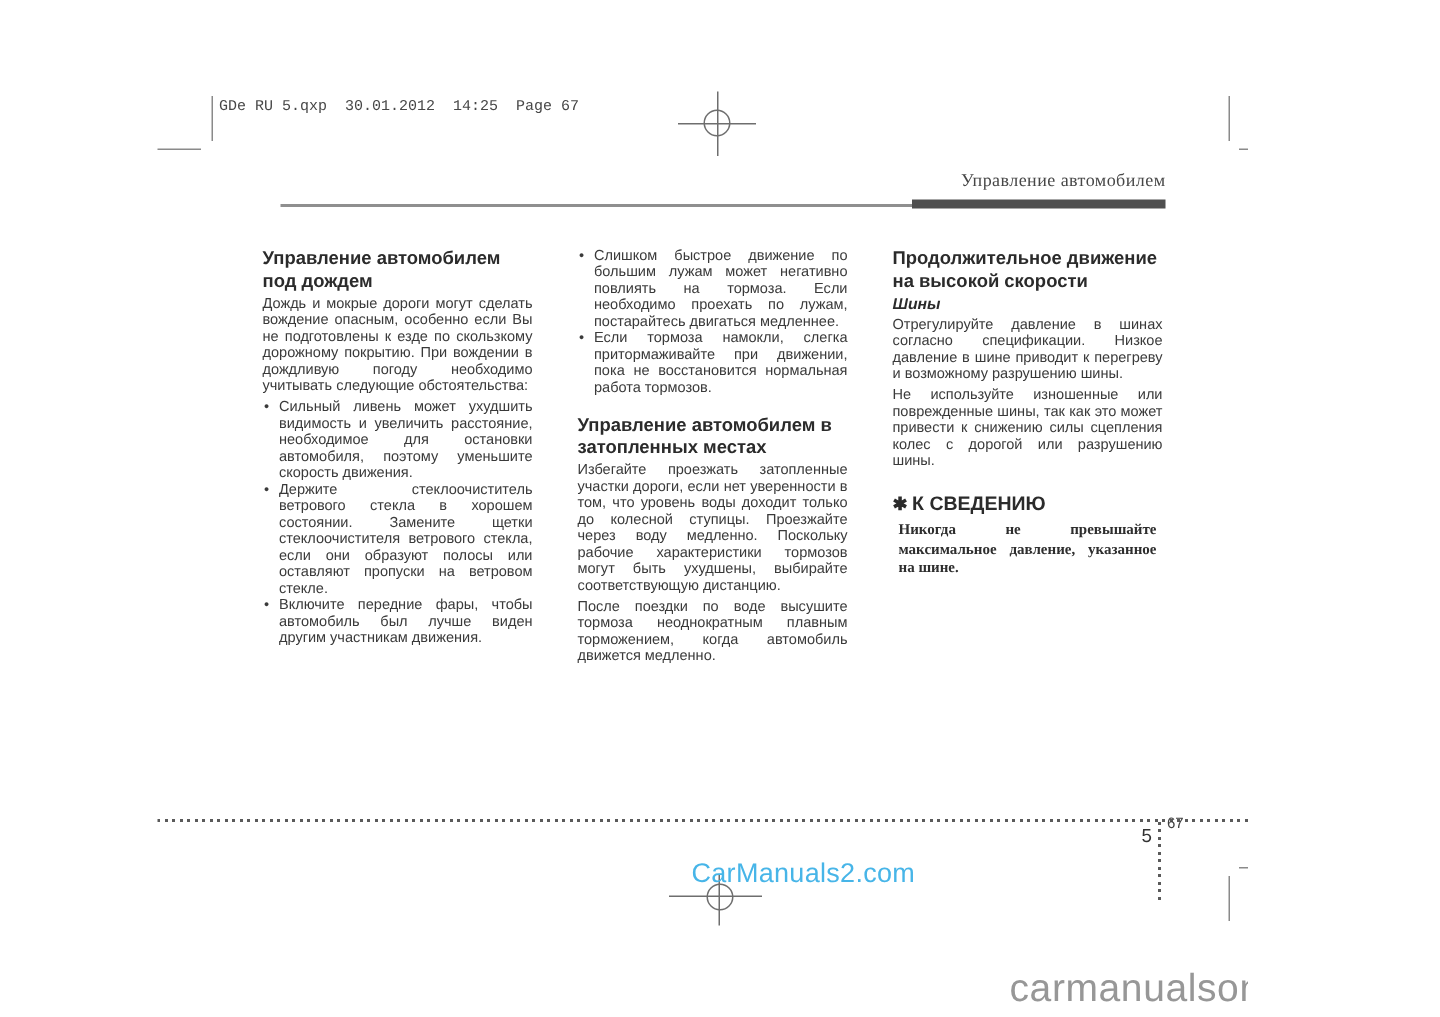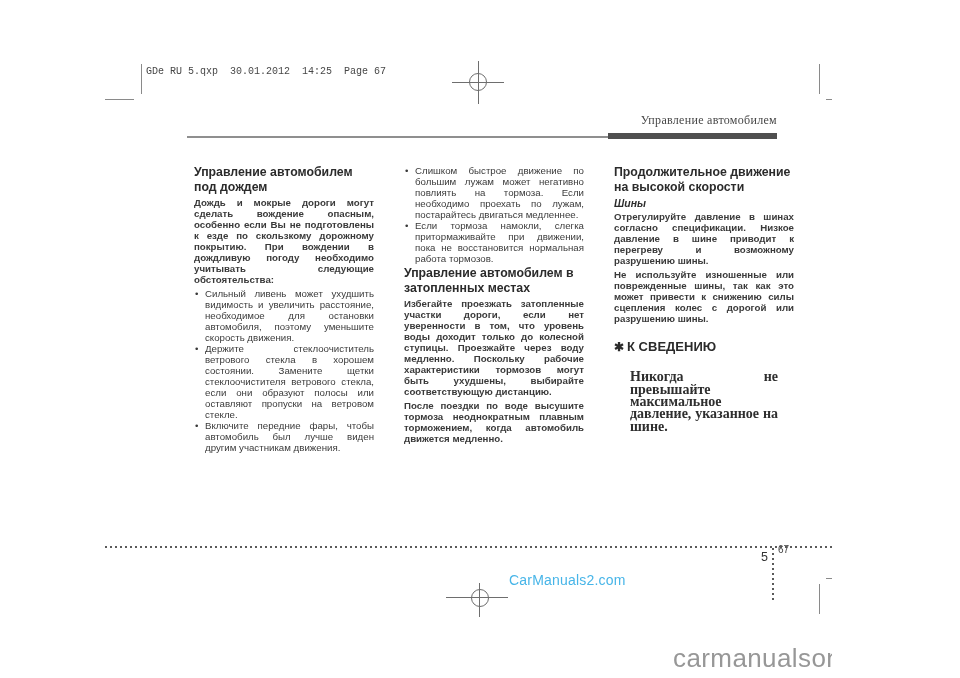--- a/index.html
+++ b/index.html
@@ -24,65 +24,65 @@
   
   .header-title{
     position:absolute;left:480px;top:113px;width:297px;text-align:right;
     font-family:"Liberation Serif","DejaVu Serif",serif;
     font-size:12px;color:#474747;letter-spacing:.3px;
   }
   .rule-thin{position:absolute;left:187px;top:136px;width:423px;height:2px;background:#8f8f8f;}
   .rule-thick{position:absolute;left:608px;top:133px;width:169px;height:6px;background:#4f4f4f;}
   
   .columns{
-    position:absolute;left:194px;top:165px;width:600px;
+    position:absolute;left:175px;top:165px;width:600px;
     display:flex;gap:30px;
   }
   .col{flex:1;min-width:0;}
   .col-heading{
     font-size:12.3px;font-weight:bold;line-height:14.6px;
     color:#2b2b2b;margin:0 0 3px 0;text-align:left;
   }
-  .col-heading.mt{margin-top:2px;}
+  .col-heading.mt{margin-top:12px;}
   .sub-italic{
     font-size:10.5px;font-style:italic;font-weight:bold;color:#2b2b2b;
     margin:0 0 2px 0;line-height:12px;
   }
   .body-p{
-    font-size:9.7px;line-height:11px;text-align:justify;margin:0 0 3px 0;color:#3a3a3a;font-weight:bold;
+    font-size:9.7px;line-height:11px;text-align:justify;margin:0 0 3px 0;color:#3a3a3a;
   }
   ul.bullets{list-style:none;margin:0 0 2px 0;padding:0;}
   ul.bullets li{
     position:relative;padding-left:11px;font-size:9.7px;line-height:11px;
     text-align:justify;color:#3a3a3a;
   }
   ul.bullets li::before{content:"\2022";position:absolute;left:1px;top:0;}
   .notice-title{
     margin:15px 0 3px 0;font-size:13px;font-weight:bold;color:#2b2b2b;line-height:15px;
   }
   .notice-title .sym{font-size:12px;margin-right:3px;}
   .notice-text{
     font-family:"Liberation Serif","DejaVu Serif",serif;font-weight:bold;
-    font-size:14px;line-height:12.4px;text-align:justify;color:#2e2e2e;margin:16px;
+    font-size:10px;line-height:12.4px;text-align:justify;color:#2e2e2e;margin:4px;
   }
   
   .fold-line{
     position:absolute;left:105px;top:546px;width:750px;height:2px;
     background:repeating-linear-gradient(90deg,#5a5a5a 0 2px,transparent 2px 5px);
   }
   .fold-vline{
     position:absolute;left:772px;top:548px;width:2px;height:53px;
     background:repeating-linear-gradient(180deg,#5a5a5a 0 2px,transparent 2px 5px);
   }
   .section-number{position:absolute;left:750px;top:550px;width:18px;text-align:right;font-size:12.5px;color:#333;}
   .page-number{position:absolute;left:778px;top:544px;font-size:10px;color:#404040;}
   
   .wm-blue{
-    position:absolute;left:509px;top:572px;
-    font-size:14px;color:#47b5e8;letter-spacing:.2px;
+    position:absolute;left:461px;top:572px;
+    font-size:18px;color:#47b5e8;letter-spacing:.2px;
   }
   .wm-gray{
     position:absolute;left:673px;top:643px;
     font-size:26px;color:#979797;letter-spacing:.4px;
   }
 </style>
 </head>
 <body>
 
 <div class="page">

